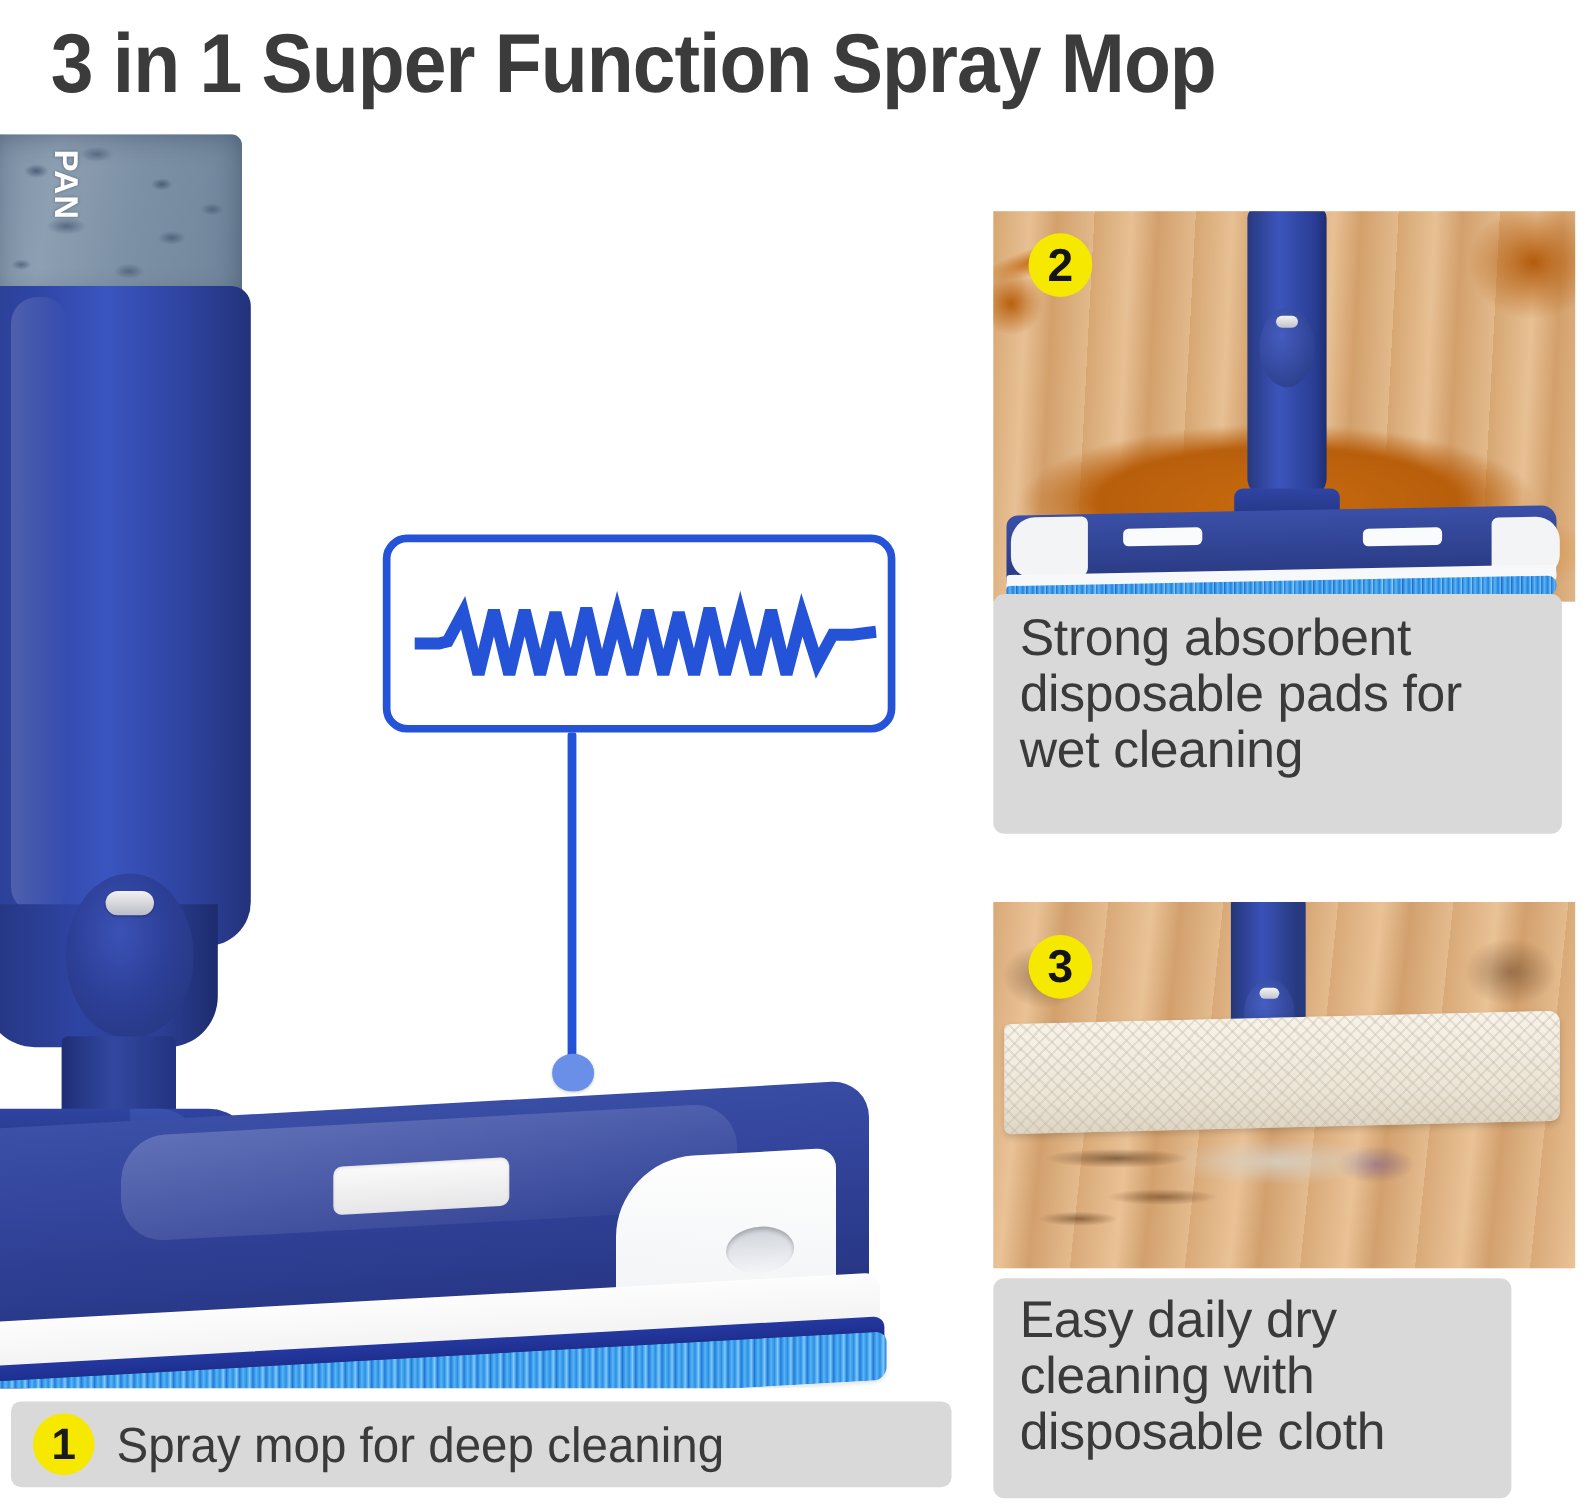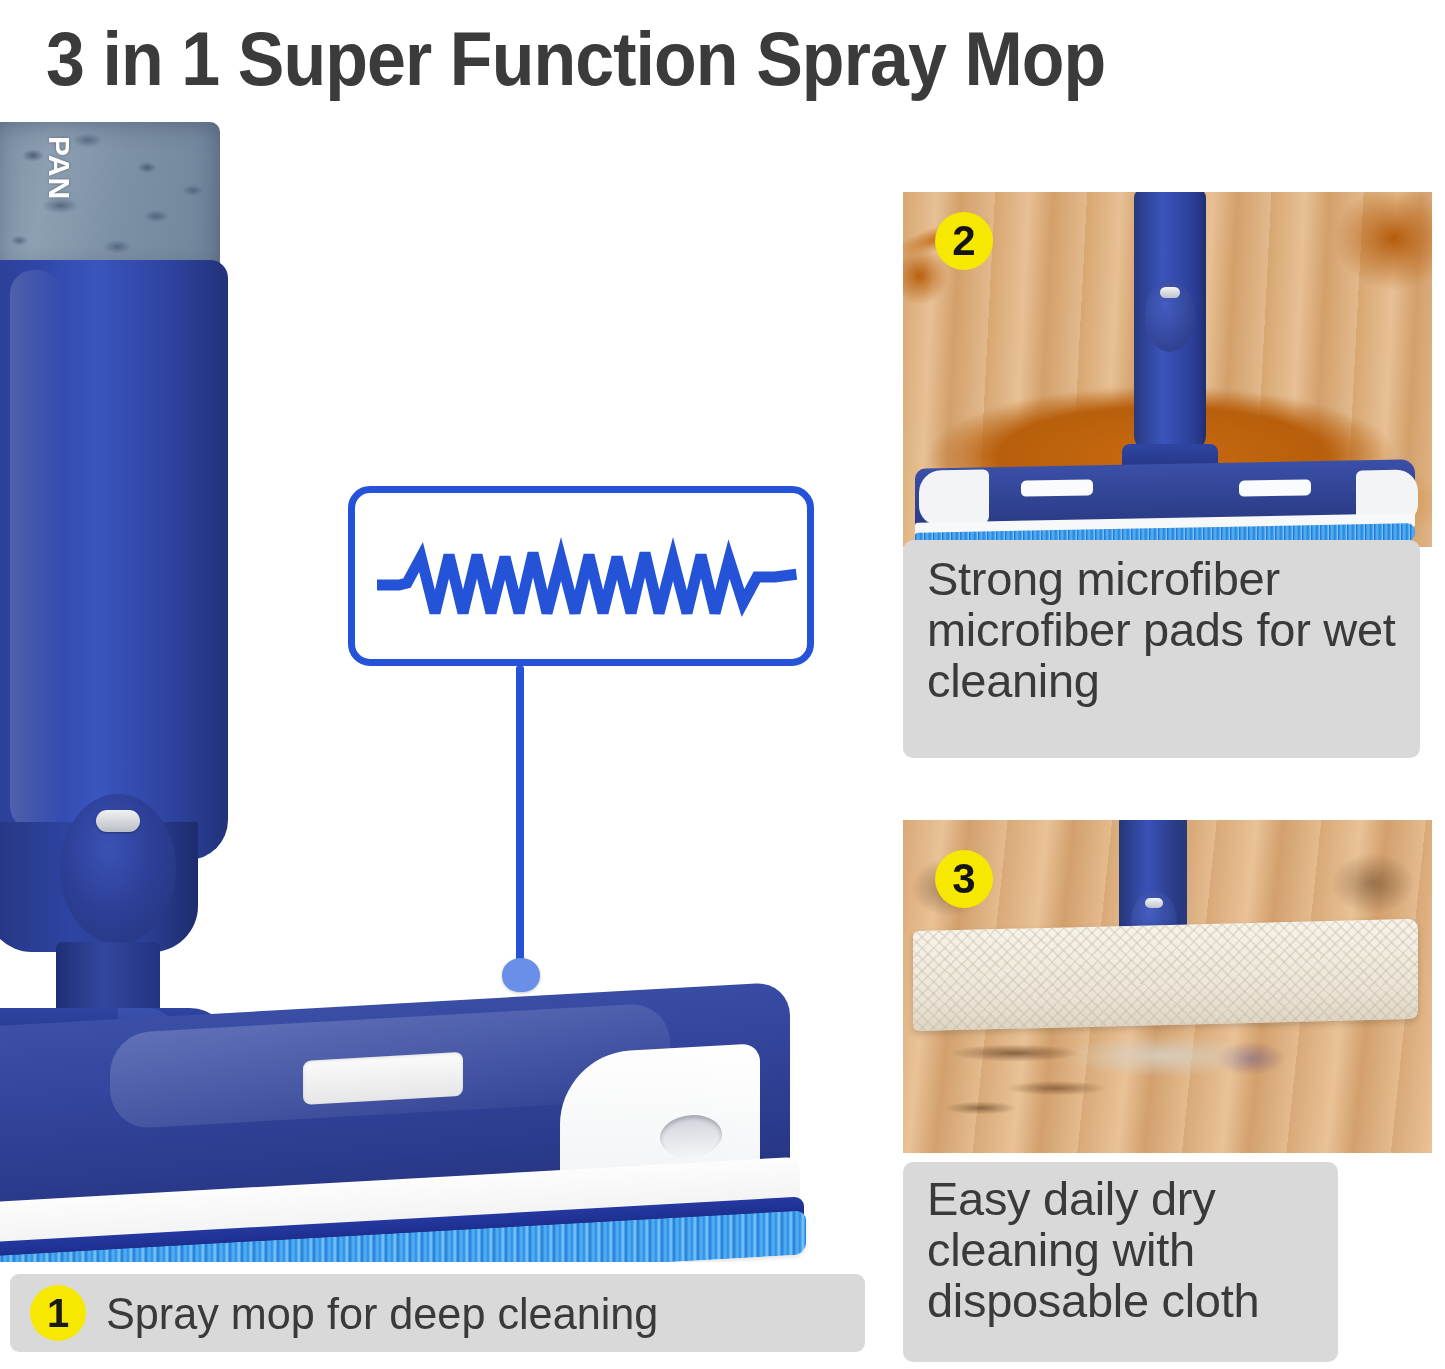--- a/index.html
+++ b/index.html
@@ -323,21 +323,21 @@
     position:absolute;left:-8px;top:20px;width:120px;height:95px;
     background:radial-gradient(ellipse 52px 40px at 45% 50%, rgba(92,58,30,.55), rgba(92,58,30,0) 72%);
     filter:blur(.6px);
   }
   .p3-hair-tr{
     position:absolute;right:-6px;top:16px;width:130px;height:95px;
     background:radial-gradient(ellipse 58px 42px at 50% 50%, rgba(92,58,30,.50), rgba(92,58,30,0) 72%);
     filter:blur(.6px);
   }
   .p3-caption{
-    position:absolute;left:903px;top:1162px;width:435px;height:200px;
+    position:absolute;left:903px;top:1162px;width:471px;height:200px;
     background:#d9d9d9;border-radius:10px;box-sizing:border-box;
     padding:12px 24px 0 24px;
   }
 
   .panel-badge{
     position:absolute;width:58px;height:58px;border-radius:50%;
     background:#f7e800;color:#141414;
     display:flex;align-items:center;justify-content:center;
     font-weight:bold;font-size:42px;z-index:5;
   }
@@ -408,21 +408,21 @@
   <div class="p2-head"></div>
   <div class="p2-head-white-l"></div>
   <div class="p2-head-white-r"></div>
   <div class="p2-strip-l"></div>
   <div class="p2-strip-r"></div>
   <div class="p2-pad-white"></div>
   <div class="p2-pad-fringe"></div>
 </div>
 <div class="panel-badge p2-badge">2</div>
 <div class="p2-caption">
-  <div class="cap-text">Strong microfiber microfiber pads for wet cleaning</div>
+  <div class="cap-text">Strong absorbent disposable pads for wet cleaning</div>
 </div>
 
 <div class="panel-photo p3-photo">
   <div class="p3-hair-tl"></div>
   <div class="p3-hair-tr"></div>
   <div class="p3-handle"></div>
   <div class="p3-dimple"></div>
   <div class="p3-nozzle"></div>
   <div class="p3-slot"></div>
   <div class="p3-cloth">

